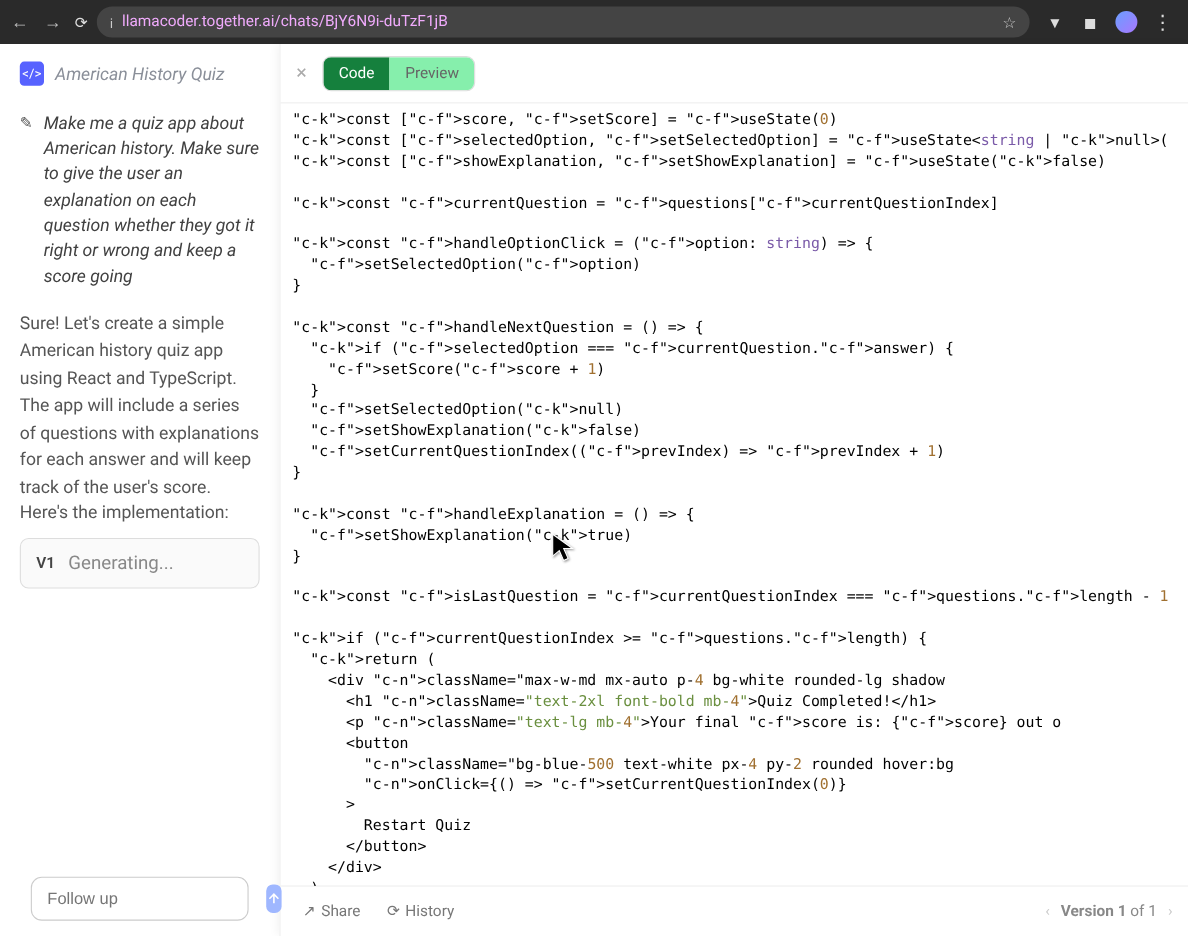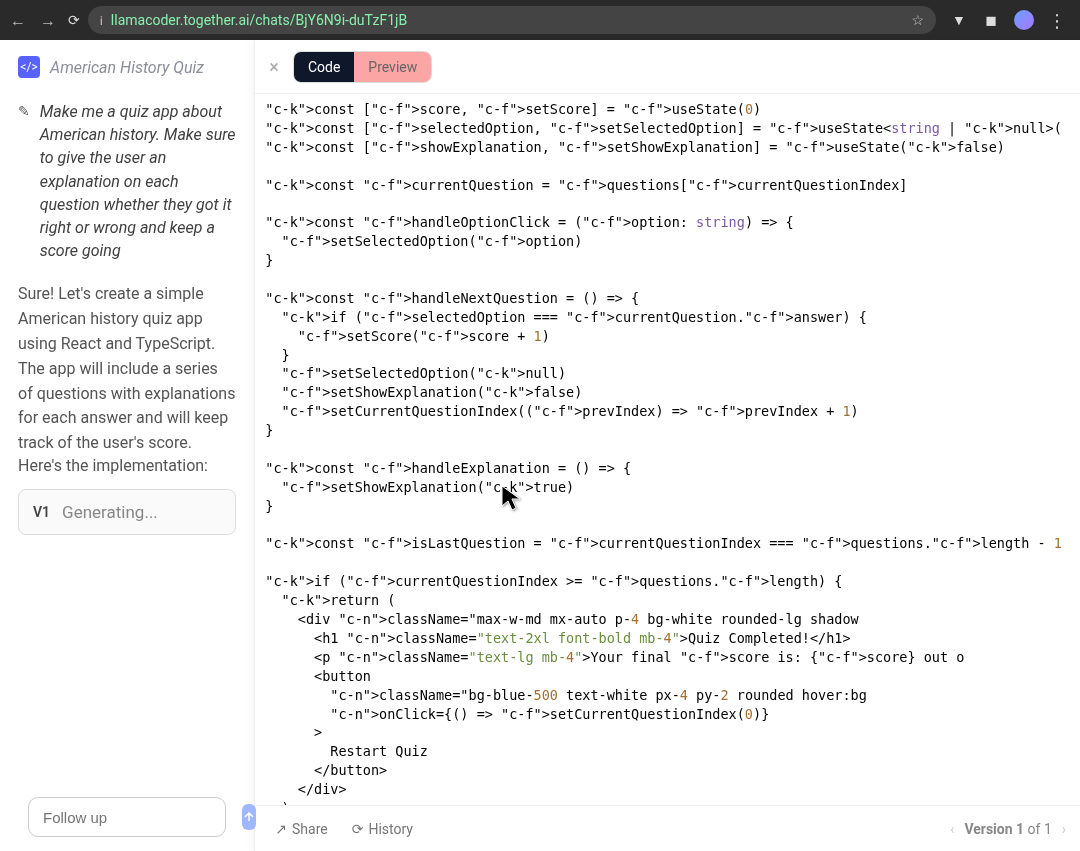--- a/index.html
+++ b/index.html
@@ -27,21 +27,21 @@
       border-radius: 20px;
       height: 28px;
       display: flex;
       align-items: center;
       padding: 0 12px;
       gap: 8px;
       color: #ccc;
       font-size: 14px;
     }
     .url-lock { font-size: 12px; }
-    .url-text { flex: 1; color: #86efac; }
+    .url-text { flex: 1; color: #f0abfc; }
     .url-star { color: #ccc; font-size: 14px; }
     .chrome-right { display: flex; gap: 14px; align-items: center; padding: 0 6px; }
     .chrome-icon { width: 18px; height: 18px; display: flex; align-items: center; justify-content: center; color: #ddd; font-size: 14px; }
     .avatar-icon { width: 20px; height: 20px; border-radius: 50%; background: linear-gradient(135deg, #6a9fff, #a977ff); }
     .dots { color: #ddd; font-size: 18px; }
 
     .app-body {
       display: flex;
       height: calc(851px - 40px);
       background: #fff;
@@ -133,23 +133,23 @@
       display: flex;
       border: 1px solid #ddd;
       border-radius: 8px;
       overflow: hidden;
     }
     .tab-btn {
       padding: 7px 14px;
       font-size: 14px;
       cursor: pointer;
       color: #666;
-      background: #fca5a5;
-    }
-    .tab-btn.active { background: #0f172a; color: #fff; }
+      background: #86efac;
+    }
+    .tab-btn.active { background: #15803d; color: #fff; }
 
     .code-area {
       flex: 1;
       overflow: auto;
       padding: 6px 0 0 0;
       font-family: "SF Mono", Monaco, Menlo, Consolas, monospace;
       font-size: 13.5px;
       line-height: 1.4;
       position: relative;
     }

